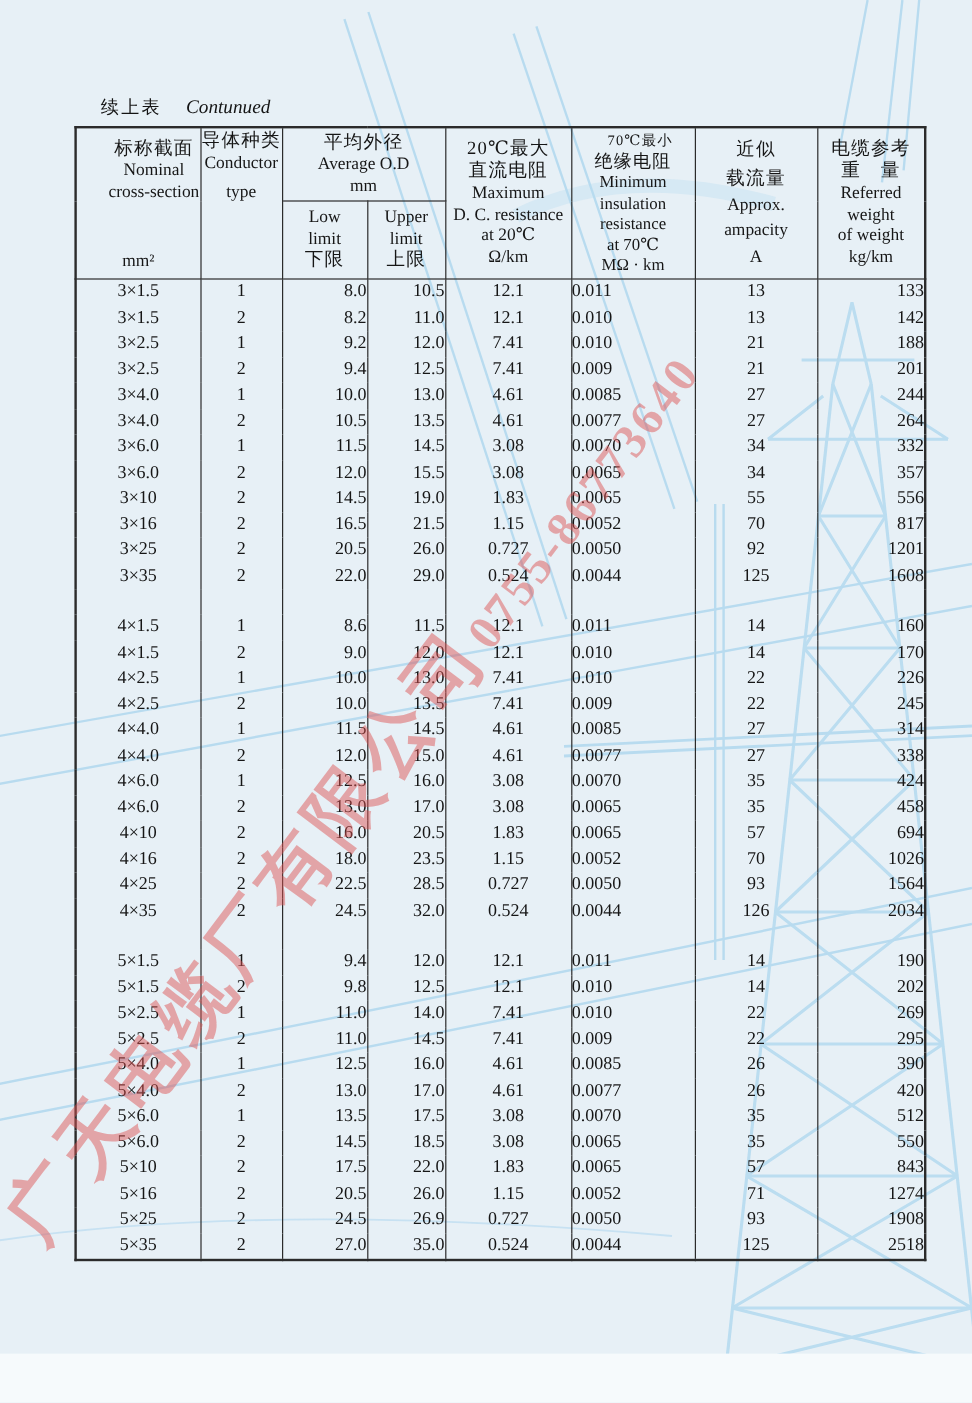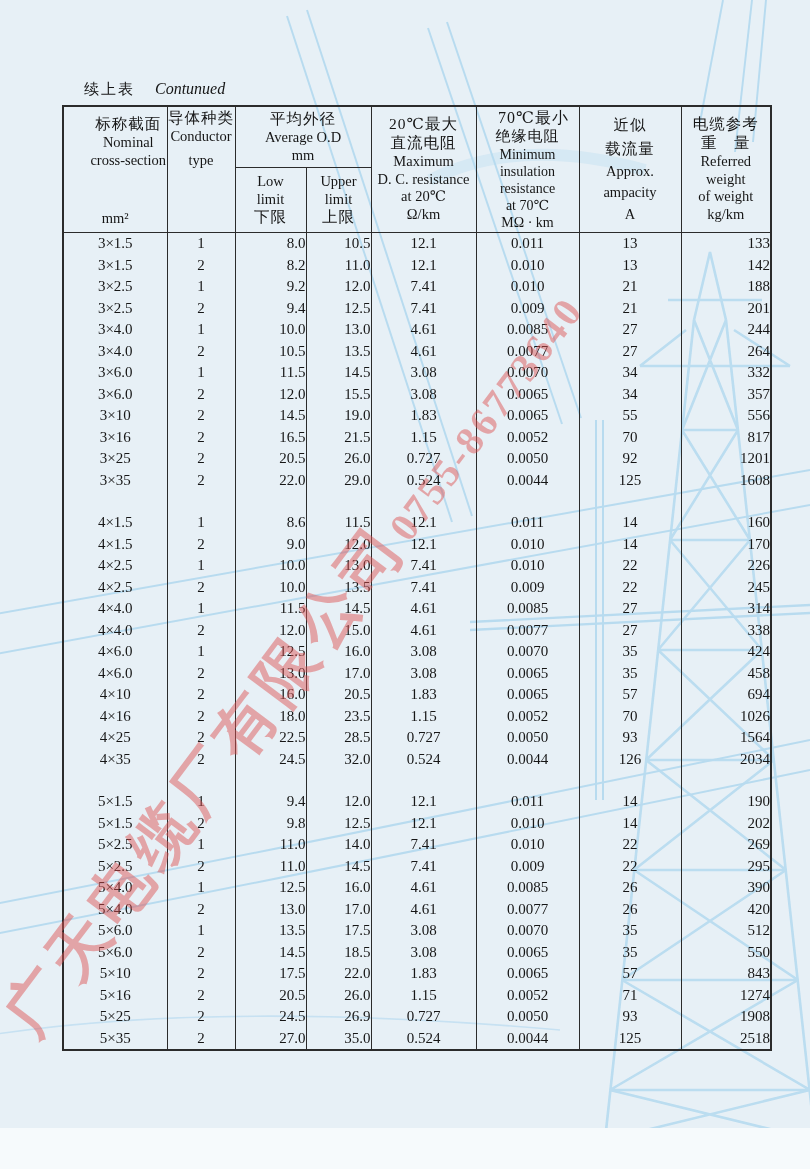--- a/index.html
+++ b/index.html
@@ -33,21 +33,21 @@
   .th-flex{display:flex;flex-direction:column;justify-content:space-between;height:119px;padding:2px 0 4px 0;}
   .th-top{display:flex;flex-direction:column;padding-left:26px;}
   .th-pad{padding-top:6px;}
   .spec tbody td{height:21.5px;font-size:15px;line-height:21.5px;white-space:nowrap;}
   .spec tr.gap td{height:21px;}
   .c0{text-align:center;}
   .c1{text-align:center;}
   .c2{text-align:right;padding-right:18px;}
   .c3{text-align:right;padding-right:10px;}
   .c4{text-align:center;}
-  .c5{text-align:center;}
+  .c5{}
   .c6{text-align:center;}
   .c7{text-align:right;padding-right:26px;}
   
   .watermark{
     position:absolute;left:52px;top:968px;z-index:4;pointer-events:none;
     transform:rotate(-53deg);transform-origin:0 100%;
     white-space:nowrap;font-weight:bold;font-size:62px;letter-spacing:7px;
     color:rgba(221,82,82,0.48);
   }
   .watermark .phone{font-size:40px;letter-spacing:3px;}
@@ -137,21 +137,21 @@
       </th>
       <th rowspan="2" class="hb">
         <span class="zhl">20℃最大</span><br>
         <span class="zhl">直流电阻</span><br>
         <span>Maximum</span><br>
         <span>D. C. resistance</span><br>
         <span>at 20℃</span><br>
         <span>Ω/km</span>
       </th>
       <th rowspan="2" class="hb" style="font-size:14px;">
-        <span class="zhl" style="font-size:16px;margin-left:12px;">70℃最小</span><br>
+        <span class="zhl" style="font-size:12px;margin-left:12px;">70℃最小</span><br>
         <span class="zhl" style="font-size:15px;">绝缘电阻</span><br>
         <span>Minimum</span><br>
         <span>insulation</span><br>
         <span>resistance</span><br>
         <span>at 70℃</span><br>
         <span>MΩ · km</span>
       </th>
       <th rowspan="2" class="hb" style="line-height:1.5;">
         <span class="zhl">近似</span><br>
         <span class="zhl">载流量</span><br>

